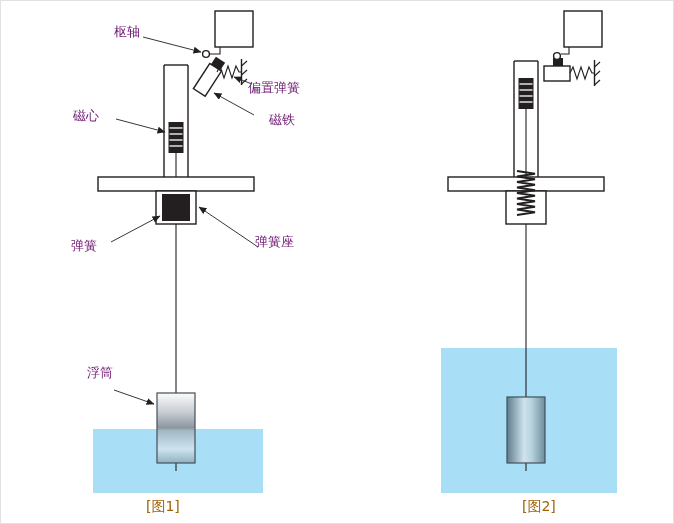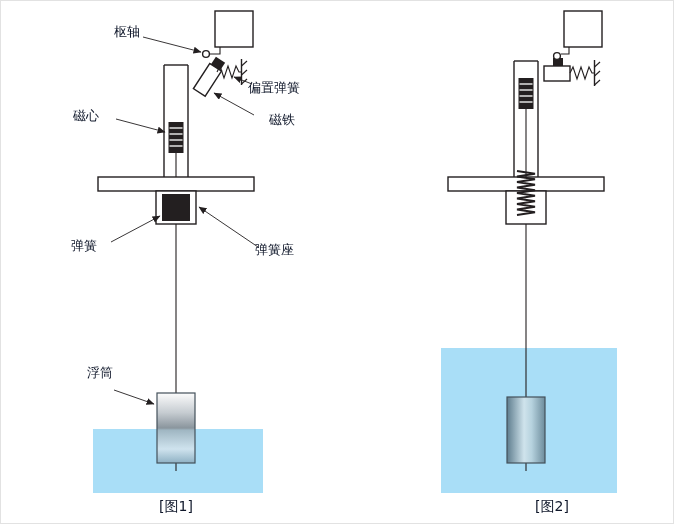--- a/index.html
+++ b/index.html
@@ -4,22 +4,22 @@
 <style>
   html,body{margin:0;padding:0;background:#ffffff;}
   .canvas{
     position:relative;width:674px;height:524px;
     background:var(--background,#ffffff);
     border:1px solid #e2e2e2;box-sizing:border-box;
     font-family:"DejaVu Sans","Liberation Sans",sans-serif;
     overflow:hidden;
   }
   .canvas svg{position:absolute;left:0;top:0;}
-  .lbl{position:absolute;font-size:13px;color:#0f172a;white-space:nowrap;line-height:1;}
-  .caption{position:absolute;font-size:14px;color:#0f172a;width:60px;text-align:center;line-height:1;}
+  .lbl{position:absolute;font-size:13px;color:#701a75;white-space:nowrap;line-height:1;}
+  .caption{position:absolute;font-size:14px;color:#a16207;width:60px;text-align:left;line-height:1;}
   .ln{stroke:var(--line,#231f20);fill:none;stroke-width:1.4;}
   .thin{stroke-width:1.1;}
   .wht{fill:#ffffff;stroke:var(--line,#231f20);stroke-width:1.4;}
   .blk{fill:var(--line,#231f20);stroke:none;}
   .liquid{fill:var(--liquid,#a9def7);stroke:none;}
   .hatchw{stroke:#ffffff;stroke-width:1.3;fill:none;}
   .leader{stroke:var(--line,#231f20);stroke-width:0.9;fill:none;marker-end:url(#arr);}
   .arrh{fill:var(--line,#231f20);}
   .floatstroke{stroke:#43505a;stroke-width:1.2;}
 </style>
@@ -133,18 +133,18 @@
       <line class="leader" x1="257" y1="246" x2="198" y2="206"></line>
       <line class="leader" x1="113" y1="389" x2="153" y2="403"></line>
     </g>
   </svg>
 
   <div class="lbl" style="left:113px;top:24px">枢轴</div>
   <div class="lbl" style="left:247px;top:80px">偏置弹簧</div>
   <div class="lbl" style="left:268px;top:112px">磁铁</div>
   <div class="lbl" style="left:72px;top:108px">磁心</div>
   <div class="lbl" style="left:70px;top:238px">弹簧</div>
-  <div class="lbl" style="left:254px;top:242px">弹簧座</div>
+  <div class="lbl" style="left:254px;top:234px">弹簧座</div>
   <div class="lbl" style="left:86px;top:365px">浮筒</div>
 
   <div class="caption" style="left:145px;top:498px">[图1]</div>
   <div class="caption" style="left:521px;top:498px">[图2]</div>
 </div>
 
 </body></html>

